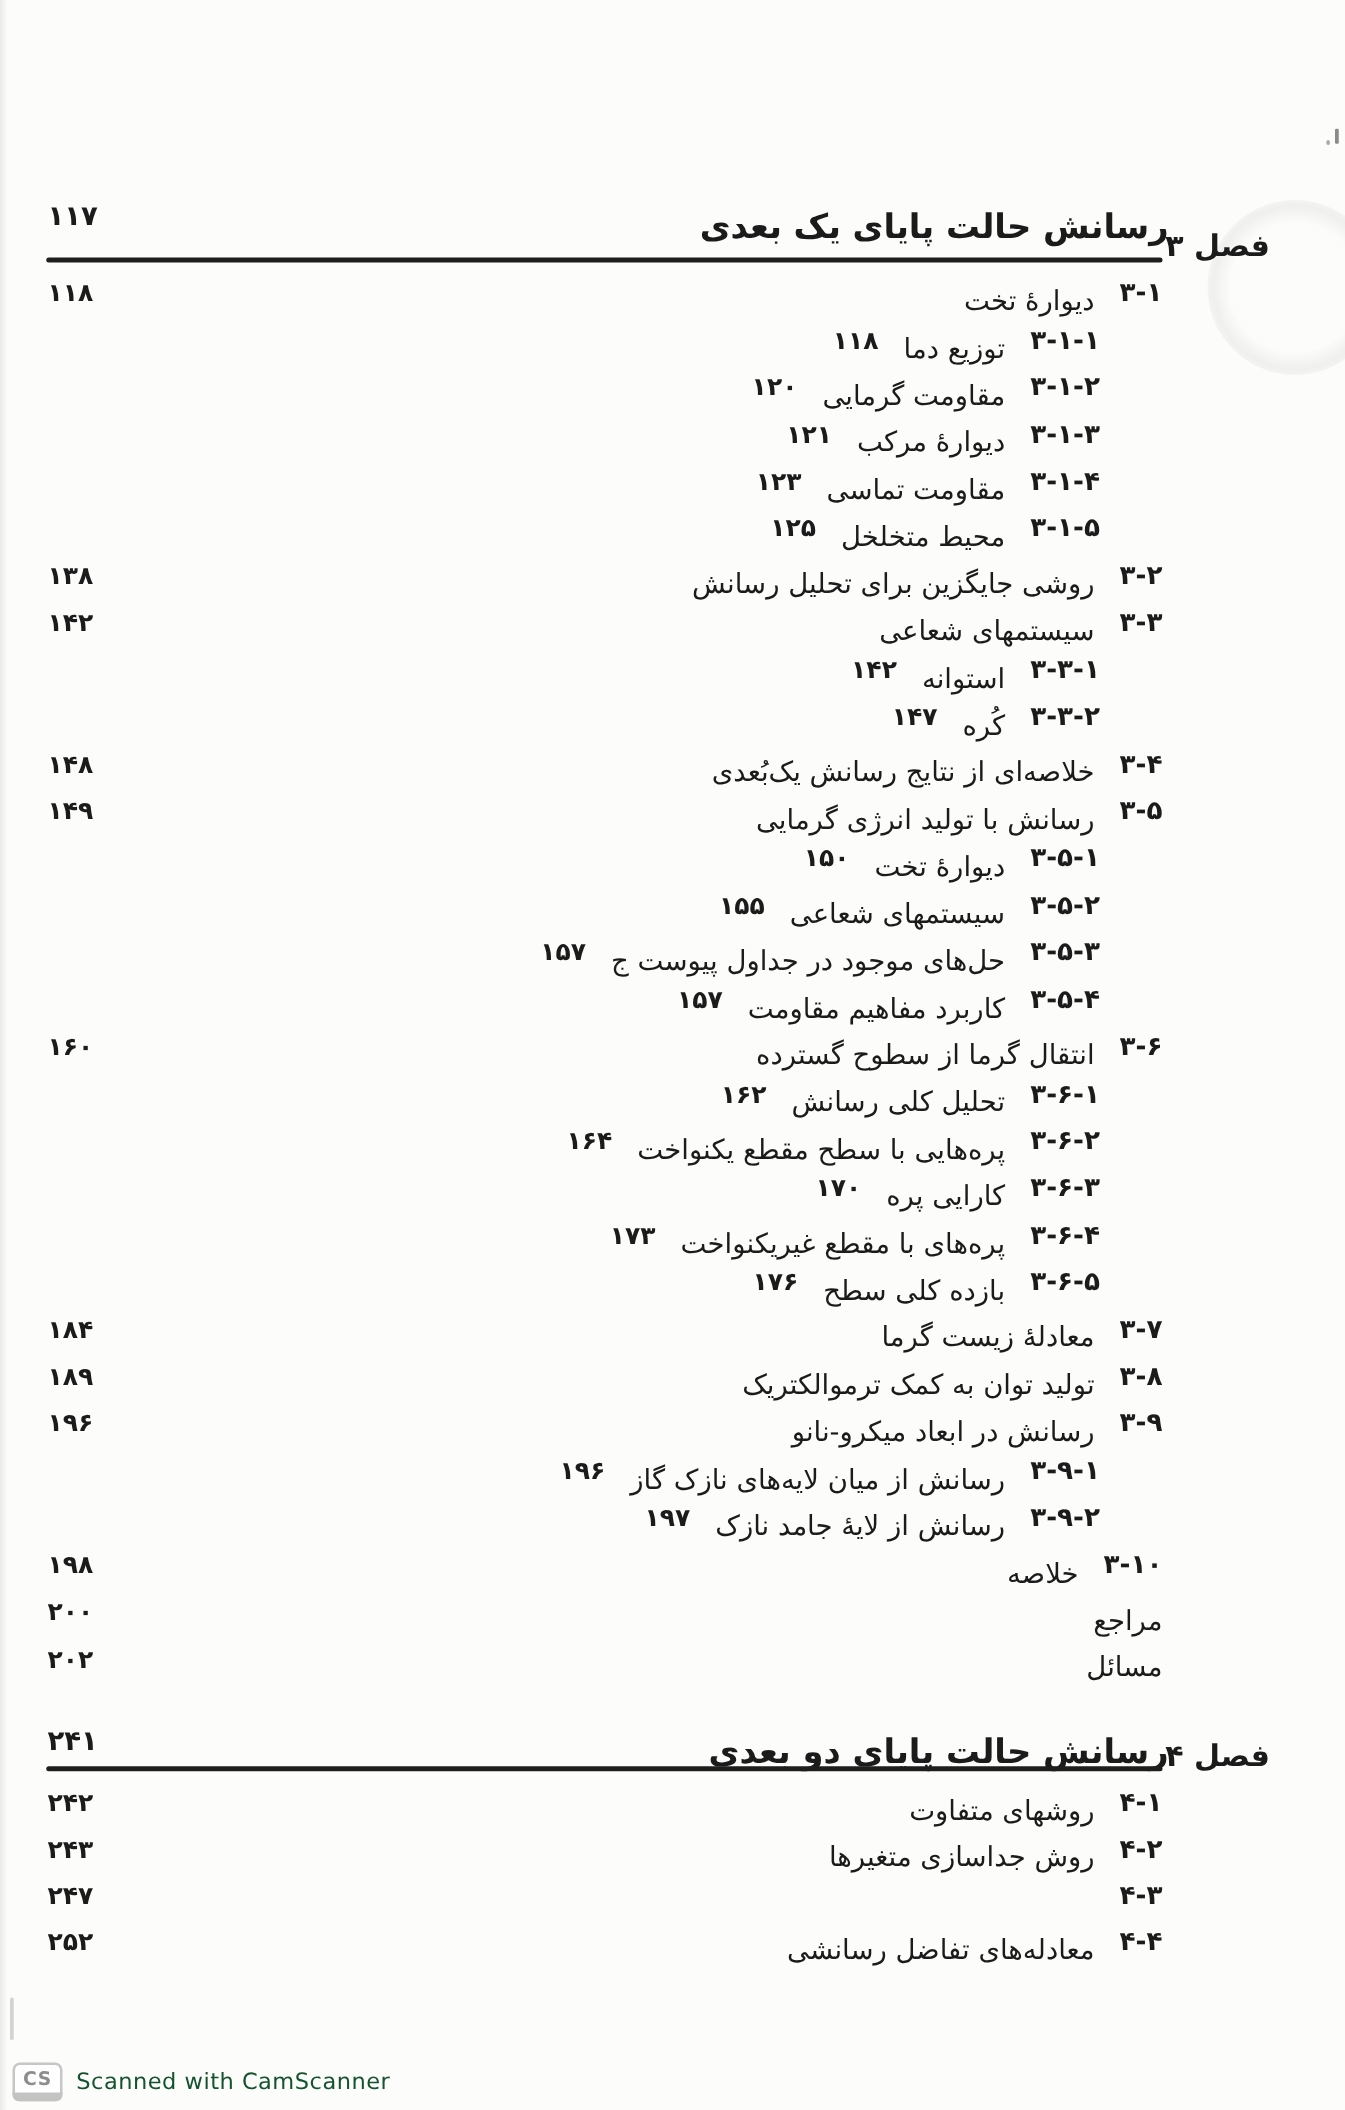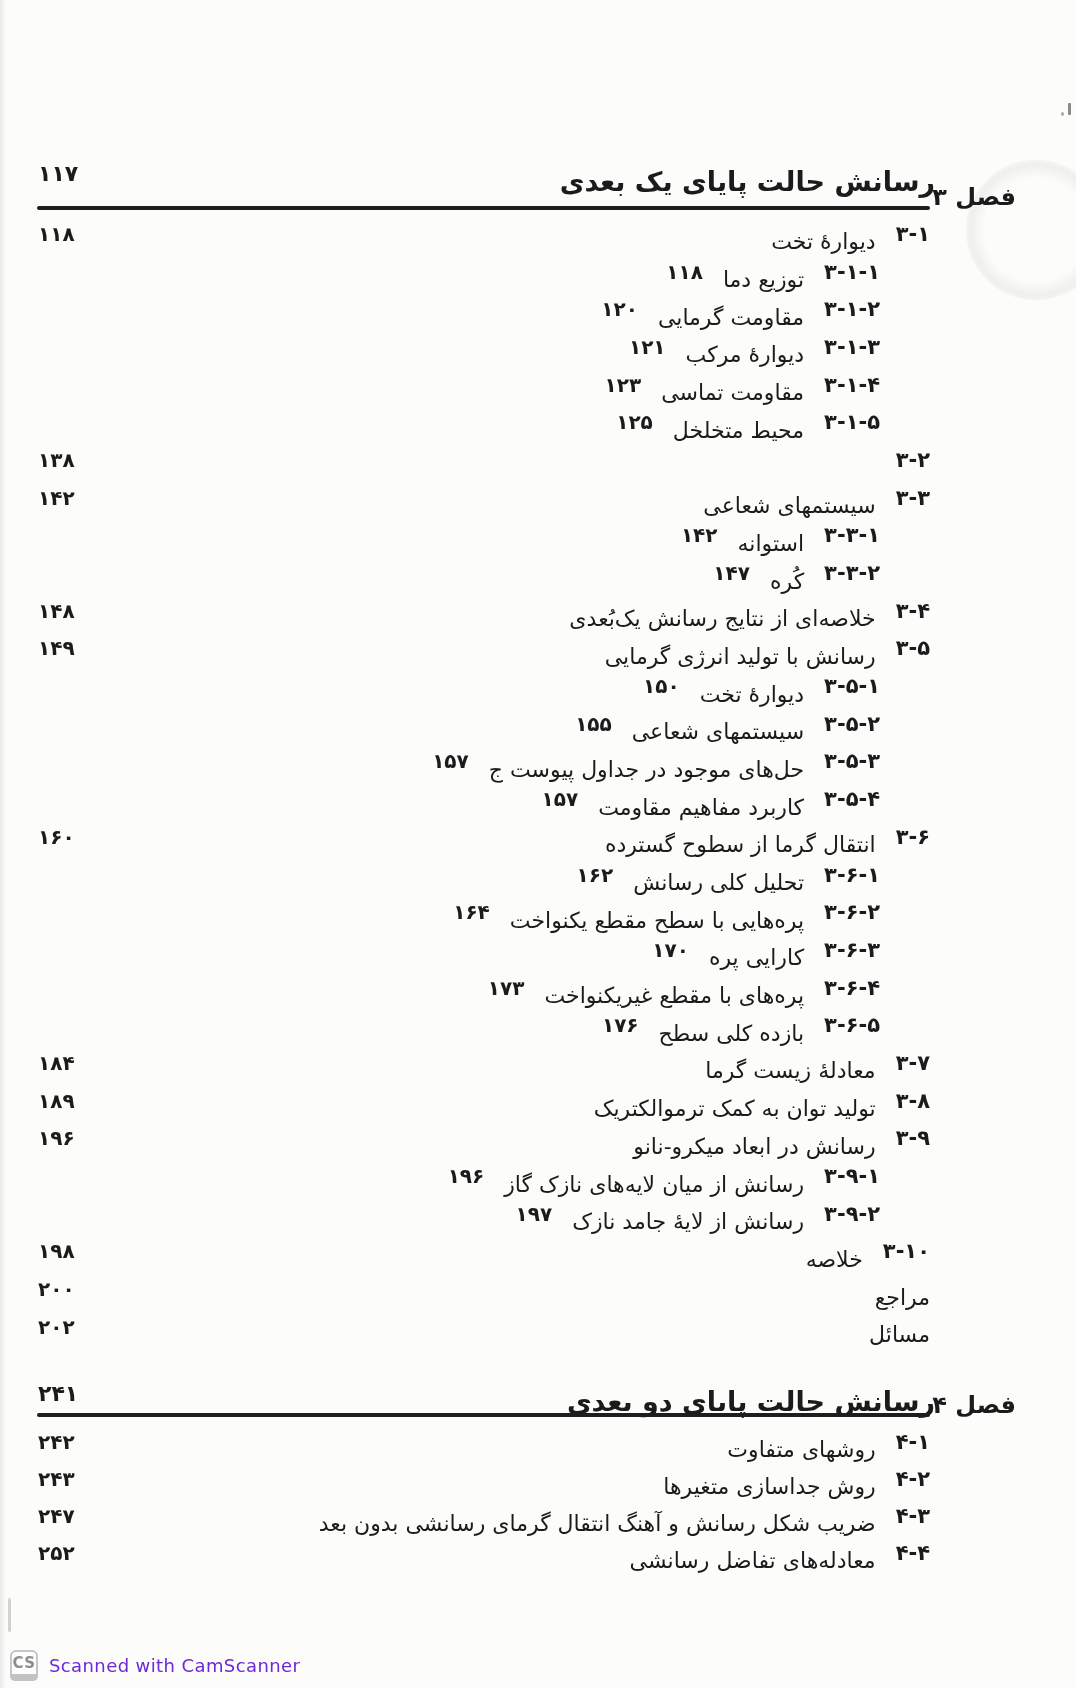--- a/index.html
+++ b/index.html
@@ -31,26 +31,26 @@
   .row{position:relative;display:flex;align-items:center;gap:20px;font-size:22px;white-space:nowrap;}
   .row.lvl1{padding-right:146px;}
   .row.lvl2{padding-right:196px;}
   .num{font-size:21px;font-weight:600;letter-spacing:1px;}
   .title{font-weight:500;margin-top:16px;}
   .ipage{direction:ltr;font-size:20px;font-weight:600;letter-spacing:2px;margin-right:0px;}
   .mpage{position:absolute;left:38px;direction:ltr;font-size:20px;font-weight:600;letter-spacing:2px;}
 
   
   .cs-footer{position:absolute;left:10px;top:1650px;display:flex;align-items:center;gap:11px;direction:ltr;}
-  .cs-logo{width:28px;height:31px;box-sizing:border-box;border:2px solid #c6c6c6;border-radius:6px;background:#fefefe;
+  .cs-logo{width:40px;height:31px;box-sizing:border-box;border:2px solid #c6c6c6;border-radius:6px;background:#fefefe;
     position:relative;display:flex;align-items:center;justify-content:center;
     font-weight:bold;font-size:15px;color:#8d8d8d;letter-spacing:.5px;padding-bottom:5px;}
   .cs-logo::after{content:"";position:absolute;left:-2px;right:-2px;bottom:-2px;height:7px;
     background:#c3c3c3;border-radius:0 0 5px 5px;}
-  .cs-text{font-size:18px;color:#6d28d9;letter-spacing:.4px;}
+  .cs-text{font-size:18px;color:#14532d;letter-spacing:.4px;}
 </style>
 </head>
 <body>
 
 <div class="page">
 
   <div class="edge-strip"></div>
   <div class="shadow-circle"></div>
   <div class="speck-a"></div>
   <div class="speck-b"></div>
@@ -87,20 +87,21 @@
           <span class="title">مقاومت تماسی</span>
           <span class="ipage">۱۲۳</span>
         </div>
         <div class="row lvl2" style="height: 37.7px;">
           <span class="num">۳-۱-۵</span>
           <span class="title">محیط متخلخل</span>
           <span class="ipage">۱۲۵</span>
         </div>
         <div class="row lvl1" style="height: 37.7px;">
           <span class="num">۳-۲</span>
+          <span class="title">روشی جایگزین برای تحلیل رسانش</span>
           <span class="mpage">۱۳۸</span>
         </div>
         <div class="row lvl1" style="height: 37.7px;">
           <span class="num">۳-۳</span>
           <span class="title">سیستمهای شعاعی</span>
           <span class="mpage">۱۴۲</span>
         </div>
         <div class="row lvl2" style="height: 37.7px;">
           <span class="num">۳-۳-۱</span>
           <span class="title">استوانه</span>
@@ -223,21 +224,20 @@
           <span class="title">روشهای متفاوت</span>
           <span class="mpage">۲۴۲</span>
         </div>
         <div class="row lvl1" style="height: 37px;">
           <span class="num">۴-۲</span>
           <span class="title">روش جداسازی متغیرها</span>
           <span class="mpage">۲۴۳</span>
         </div>
         <div class="row lvl1" style="height: 37px;">
           <span class="num">۴-۳</span>
-          <span class="title">ضریب شکل رسانش و آهنگ انتقال گرمای رسانشی بدون بعد</span>
           <span class="mpage">۲۴۷</span>
         </div>
         <div class="row lvl1" style="height: 37px;">
           <span class="num">۴-۴</span>
           <span class="title">معادله‌های تفاضل رسانشی</span>
           <span class="mpage">۲۵۲</span>
         </div>
       </div>
   </div>
 

